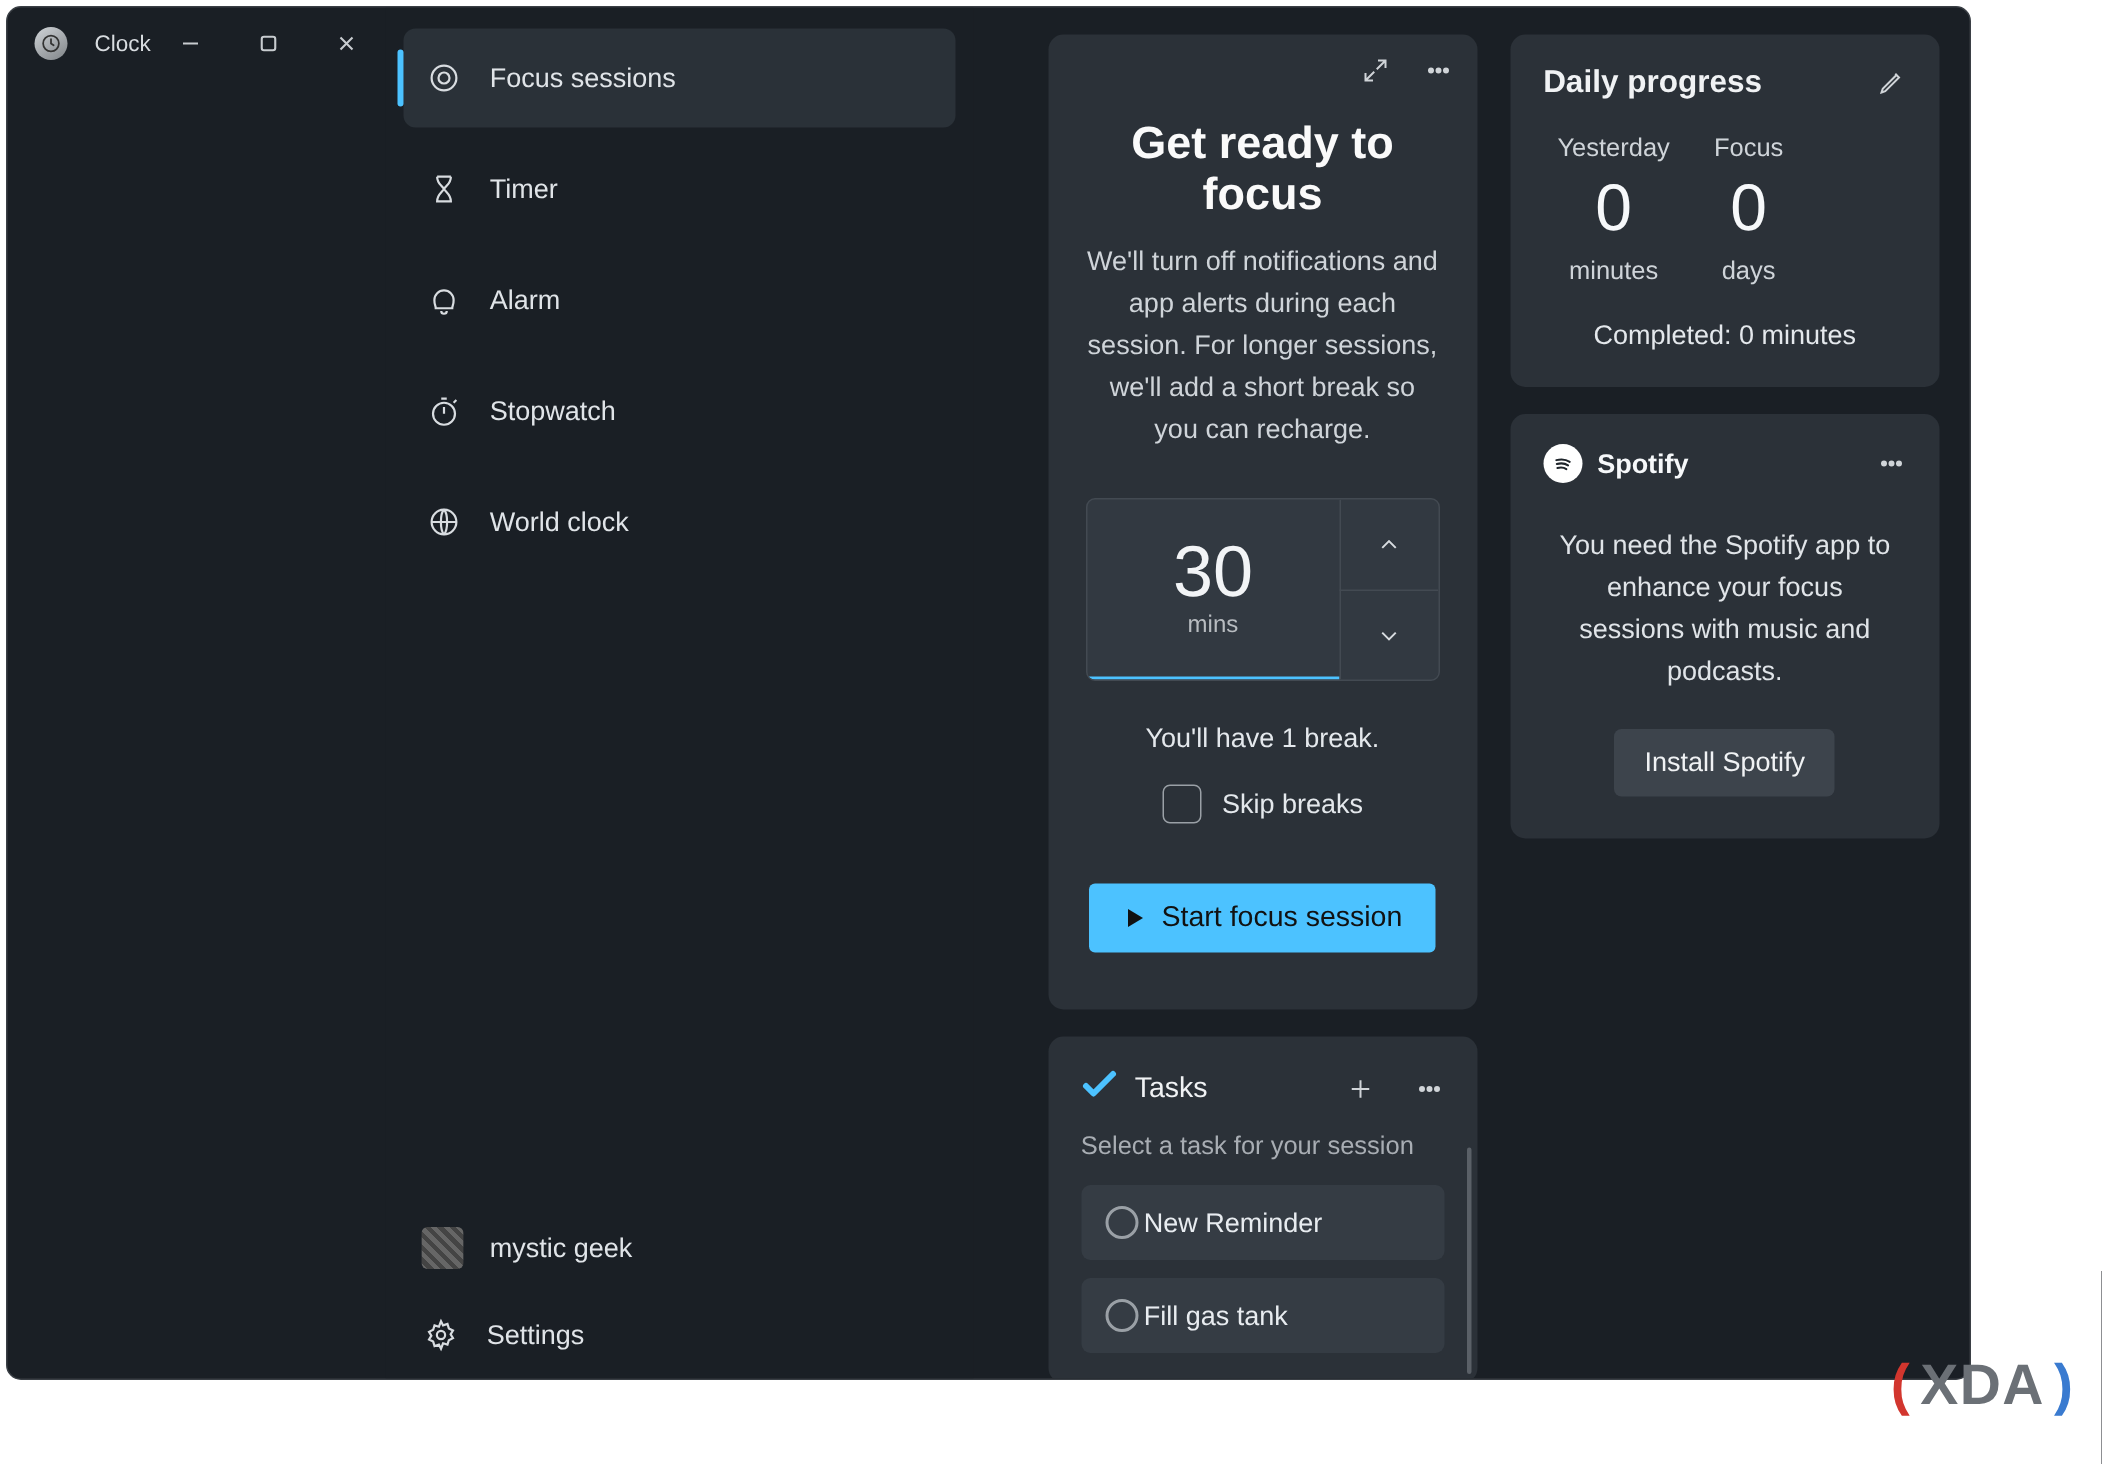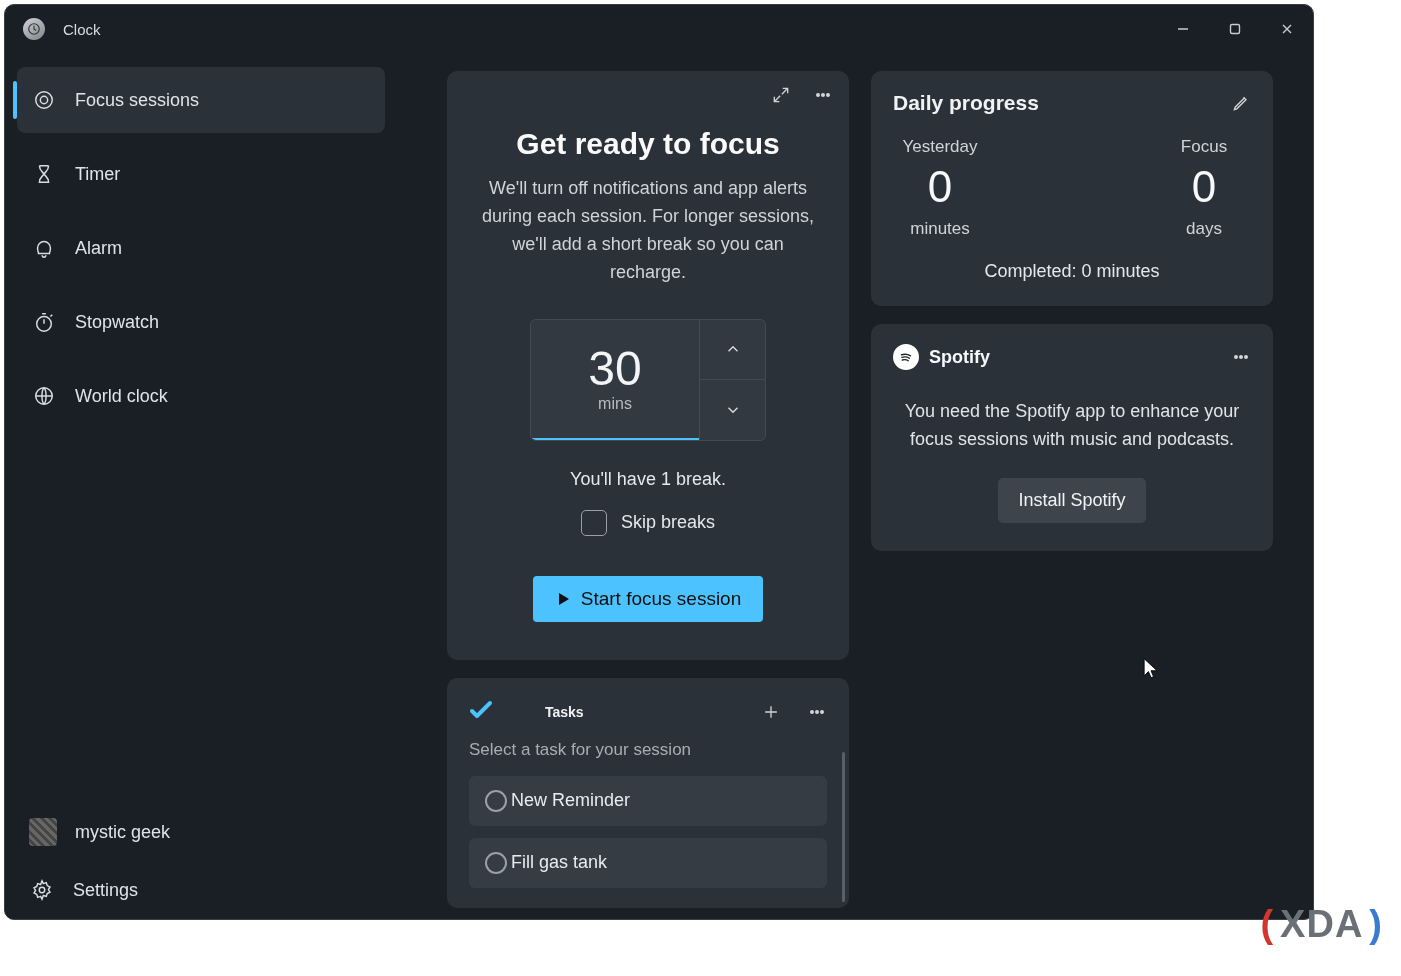--- a/index.html
+++ b/index.html
@@ -10,21 +10,21 @@
     overflow: hidden;
   }
   .window {
     position: absolute;
     left: 4px; top: 4px;
     width: 1310px; height: 916px;
     background: #1a1f25;
     border-radius: 10px;
     border: 1px solid #3a3f45;
     display: flex;
-    flex-direction: column;
+    flex-direction: row;
     overflow: hidden;
   }
   .titlebar {
     height: 48px;
     display: flex;
     align-items: center;
     padding-left: 18px;
     color: #d8dce0;
     font-size: 15px;
   }
@@ -165,39 +165,39 @@
     width:26px;height:26px;border:1.5px solid #9aa0a6;border-radius:5px;cursor:pointer;
   }
   .start-btn {
     margin: 40px auto 18px; display:flex;align-items:center;justify-content:center;gap:10px;
     background:#4cc2ff;color:#111;font-size:19px;font-weight:500;
     padding:12px 22px;border-radius:4px;cursor:pointer;width:fit-content;
   }
   .start-btn svg { width:16px;height:16px;fill:#111; }
   
   .tasks-header { display:flex;align-items:center;gap:12px;margin-bottom:14px; }
-  .tasks-header .title { font-size:14px;font-weight:700;flex:1;color:#f0f2f4;margin-left:40px; }
+  .tasks-header .title { font-size:19px;font-weight:400;flex:1;color:#f0f2f4; }
   .tasks-logo svg { width:24px;height:24px; }
   .task-hint { font-size:17px;color:#a8adb3;margin-bottom:16px; }
   .task-item {
     background:#353c44;border-radius:6px;padding:14px 16px;
     display:flex;align-items:center;gap:4px;margin-bottom:12px;
     font-size:18px;color:#e8ecf0;cursor:pointer;
   }
   .task-radio {
     width:22px;height:22px;border:2px solid #9aa0a6;border-radius:50%;flex-shrink:0;
   }
   .task-scroll {
     position:absolute; right:4px; top:74px; bottom:6px; width:3px;
     background:#5a6067;border-radius:2px;
   }
   
   .dp-header { display:flex;align-items:center;justify-content:space-between;margin-bottom:22px; }
   .dp-title { font-size:21px;font-weight:600;color:#f0f2f4; }
-  .dp-body { display:flex;align-items:center;justify-content:space-between;padding:0 2px; }
+  .dp-body { display:flex;align-items:center;padding:0 2px; }
   .dp-stat { text-align:center;flex:0 0 90px; }
   .dp-stat .label { font-size:17px;color:#cfd4d9;margin-bottom:8px; }
   .dp-stat .val { font-size:44px;font-weight:400;color:#f6f8fa;line-height:1; }
   .dp-stat .unit { font-size:17px;color:#cfd4d9;margin-top:10px; }
   .ring-wrap { position:relative;width:160px;height:160px;flex:0 0 160px; }
   .ring-wrap svg { width:160px;height:160px;transform:rotate(-90deg); }
   .ring-text { position:absolute;inset:0;display:flex;flex-direction:column;align-items:center;justify-content:center; }
   .ring-text .label{font-size:16px;color:#cfd4d9;margin-bottom:2px;}
   .ring-text .val{font-size:42px;font-weight:400;color:#f6f8fa;line-height:1;}
   .ring-text .unit{font-size:16px;color:#cfd4d9;margin-top:6px;}

